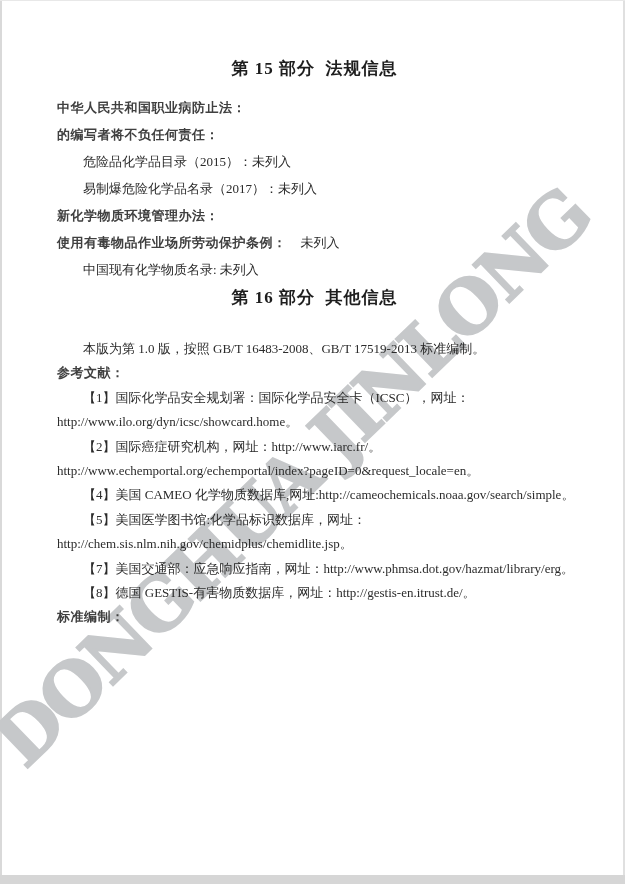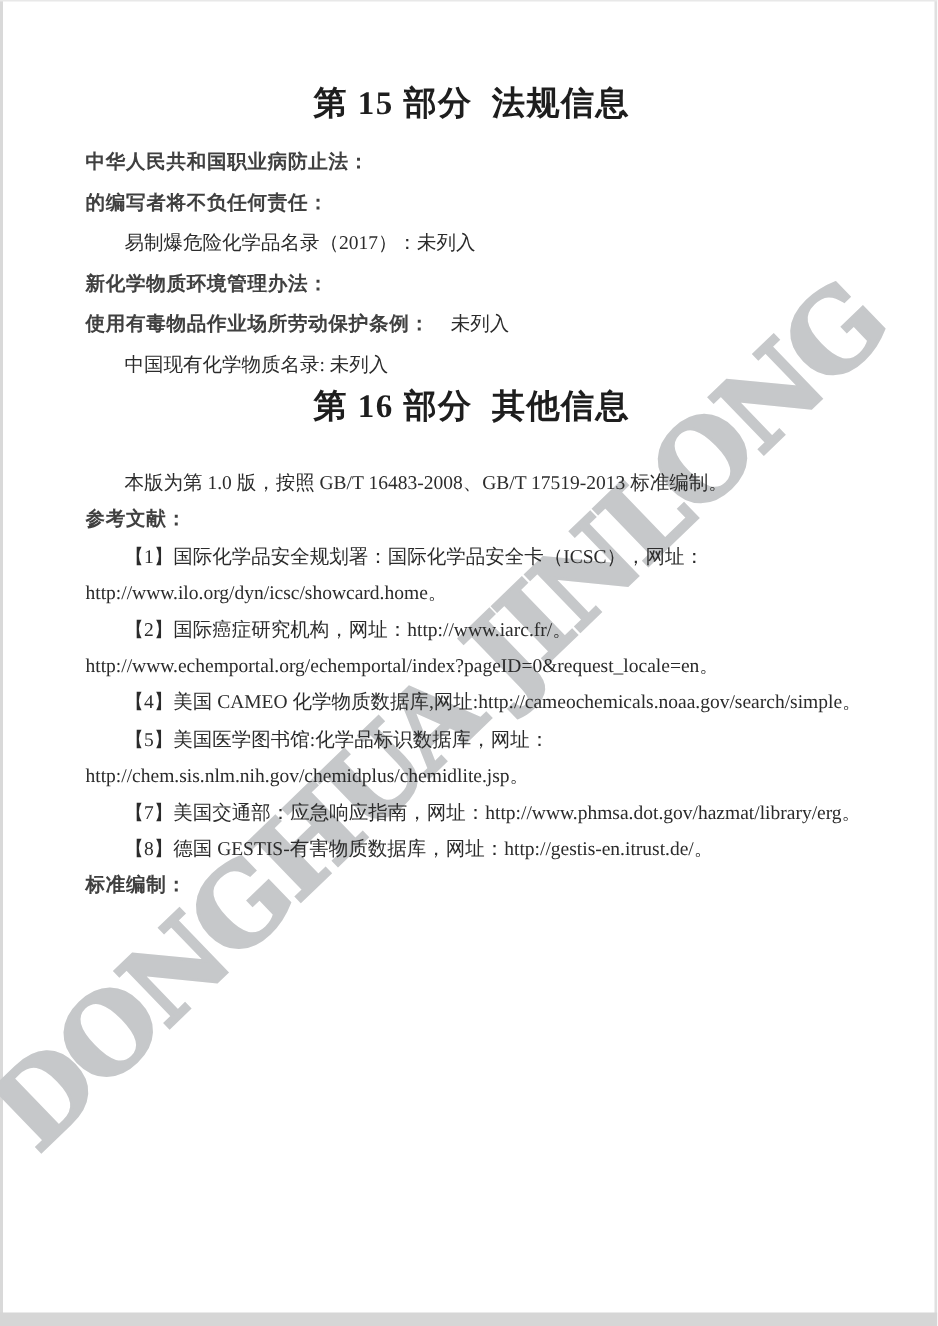--- a/index.html
+++ b/index.html
@@ -35,21 +35,21 @@
 
   .content{
     position:absolute;
     left:57px;right:53px;top:56px;
     z-index:2;
     font-size:13px;
   }
   .section-title{
     text-align:center;
     font-weight:700;
-    font-size:22px;
+    font-size:17px;
     line-height:25px;
     color:#1e1e1e;
     letter-spacing:1px;
     white-space:pre;
     margin-bottom:13px;
   }
   .sec16 .section-title{margin-top:2px;margin-bottom:27px;}
   .line{white-space:nowrap;}
   .sec15 .line{line-height:27px;}
   .sec16 .line{line-height:24.4px;}
@@ -73,20 +73,21 @@
 </head>
 <body>
 
 <div class="page">
   <div class="watermark">DONGHUA JINLONG</div>
   <div class="content" id="content">
       <div class="section sec15">
         <div class="section-title">第 15 部分  法规信息</div>
         <div class="line heading">中华人民共和国职业病防止法：</div>
         <div class="line heading">的编写者将不负任何责任：</div>
+        <div class="line indent">危险品化学品目录（2015）：未列入</div>
         <div class="line indent">易制爆危险化学品名录（2017）：未列入</div>
         <div class="line heading">新化学物质环境管理办法：</div>
         <div class="line heading-value"><span class="hv-label">使用有毒物品作业场所劳动保护条例：</span><span class="hv-value">未列入</span></div>
         <div class="line indent">中国现有化学物质名录: 未列入</div>
       </div>
       <div class="section sec16">
         <div class="section-title">第 16 部分  其他信息</div>
         <div class="line indent">本版为第 1.0 版，按照 GB/T 16483-2008、GB/T 17519-2013 标准编制。</div>
         <div class="line heading">参考文献：</div>
         <div class="line indent">【1】国际化学品安全规划署：国际化学品安全卡（ICSC），网址：</div>

